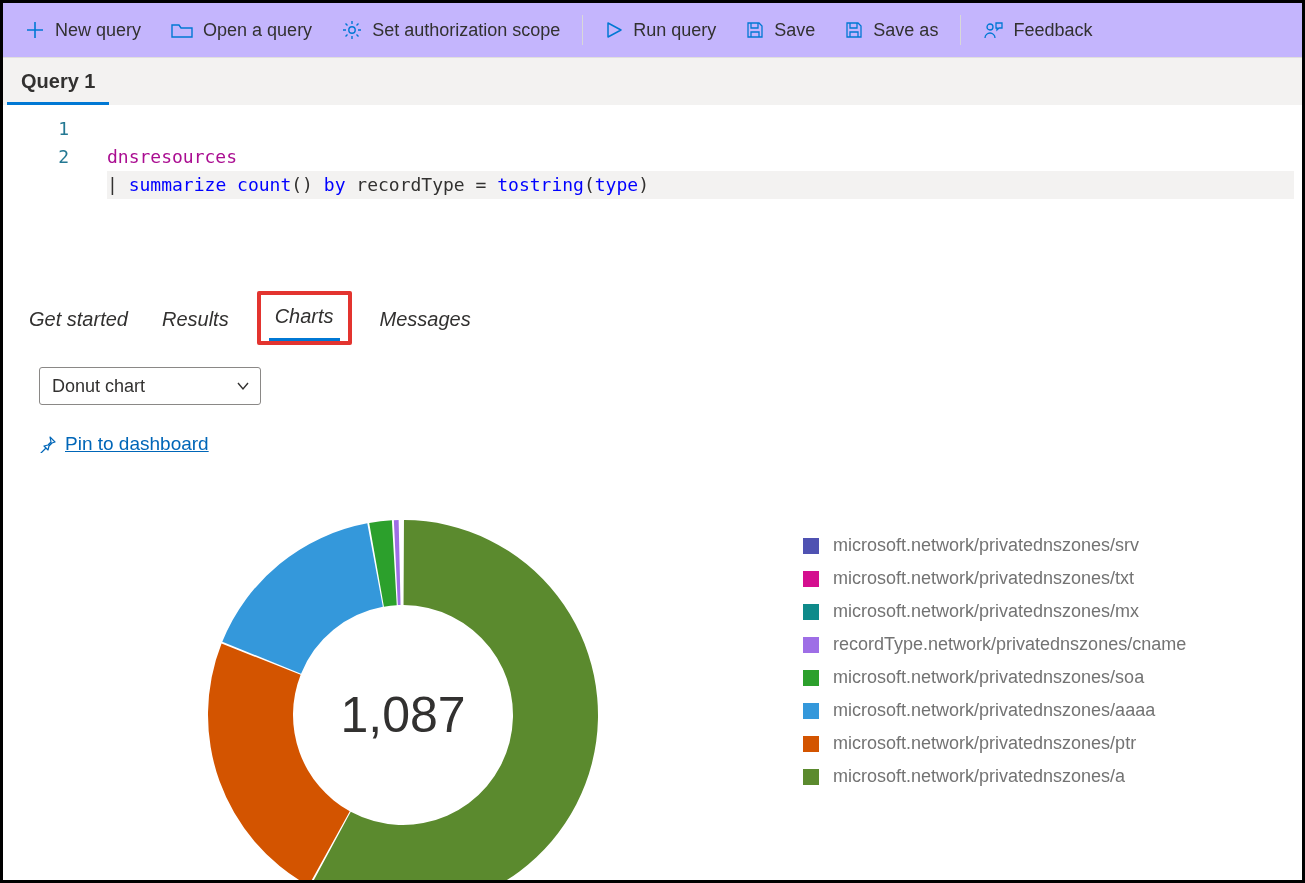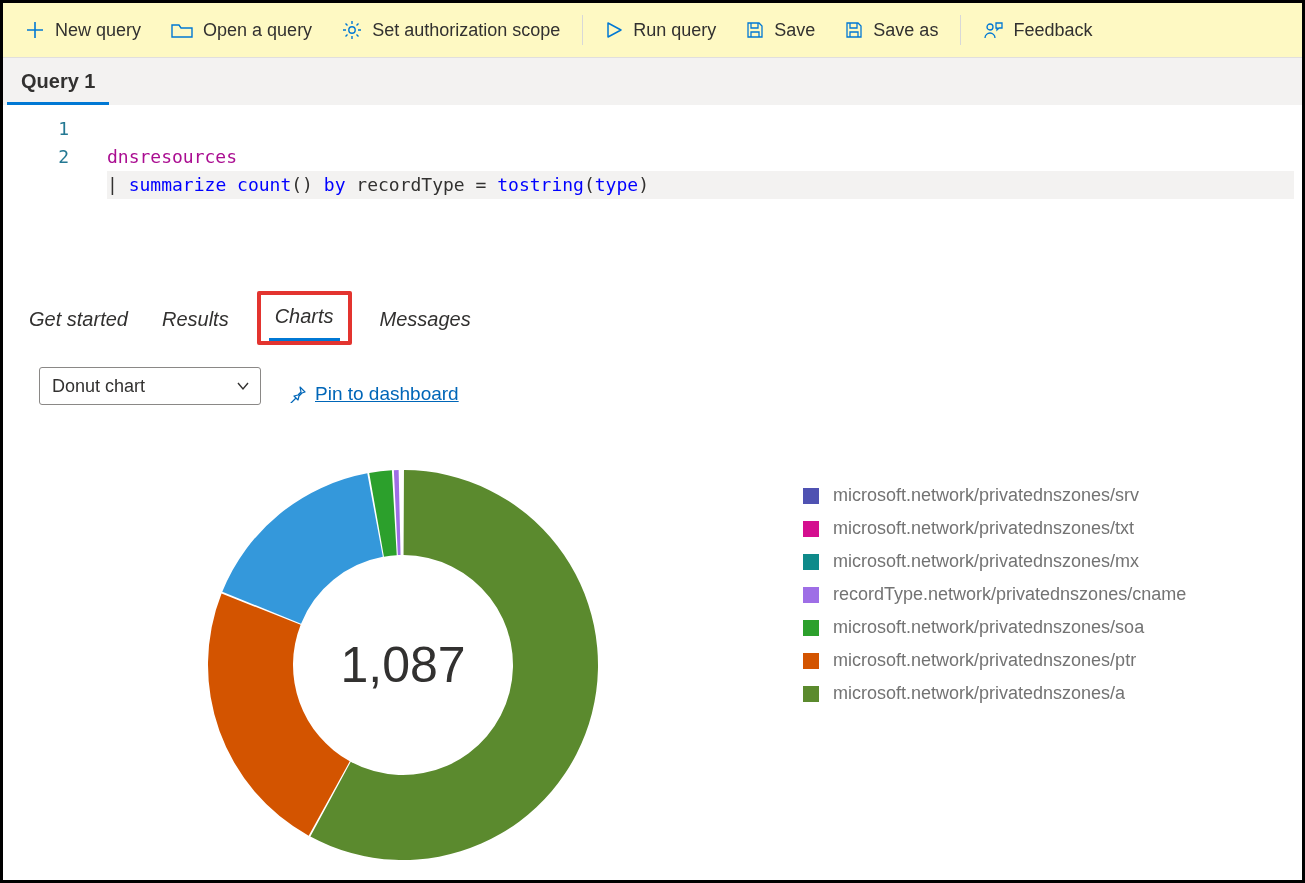--- a/index.html
+++ b/index.html
@@ -16,21 +16,21 @@
     background: #fff;
     overflow: hidden;
     position: relative;
   }
 
   
   .toolbar {
     display: flex;
     align-items: center;
     height: 54px;
-    background: #fef9c3;
+    background: #c4b5fd;
     padding: 0 8px;
     gap: 2px;
   }
   .tb-btn {
     display: inline-flex;
     align-items: center;
     height: 48px;
     padding: 0 14px;
     gap: 10px;
     color: #323130;
@@ -104,23 +104,24 @@
   .highlight-box {
     border: 4px solid #e3342f;
     border-radius: 2px;
     padding: 4px 8px 0 8px;
     margin-top: -6px;
   }
 
   
   .chart-controls {
     display: flex;
-    align-items: flex-end;
+    align-items: flex-start;
     gap: 28px;
     padding: 22px 20px 0 36px;
+    flex-direction: column;
   }
   .select {
     width: 222px;
     border: 1px solid #8a8886;
     border-radius: 3px;
     height: 38px;
     display: flex;
     align-items: center;
     justify-content: space-between;
     padding: 0 10px 0 12px;
@@ -324,20 +325,24 @@
         </div>
         <div class="leg-row">
           <span class="sw" style="background: rgb(158, 110, 230);"></span>
           <span>recordType.network/privatednszones/cname</span>
         </div>
         <div class="leg-row">
           <span class="sw" style="background: rgb(44, 160, 44);"></span>
           <span>microsoft.network/privatednszones/soa</span>
         </div>
         <div class="leg-row">
+          <span class="sw" style="background: rgb(52, 152, 219);"></span>
+          <span>microsoft.network/privatednszones/aaaa</span>
+        </div>
+        <div class="leg-row">
           <span class="sw" style="background: rgb(211, 84, 0);"></span>
           <span>microsoft.network/privatednszones/ptr</span>
         </div>
         <div class="leg-row">
           <span class="sw" style="background: rgb(91, 138, 46);"></span>
           <span>microsoft.network/privatednszones/a</span>
         </div>
       </div>
   </div>
 

